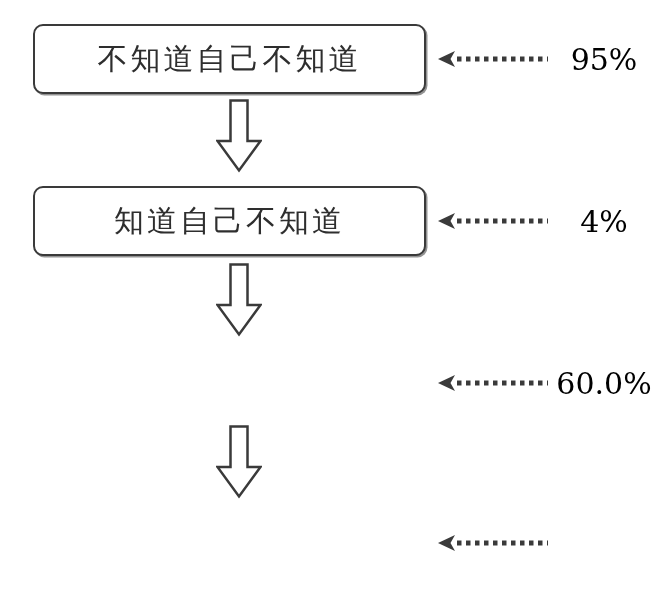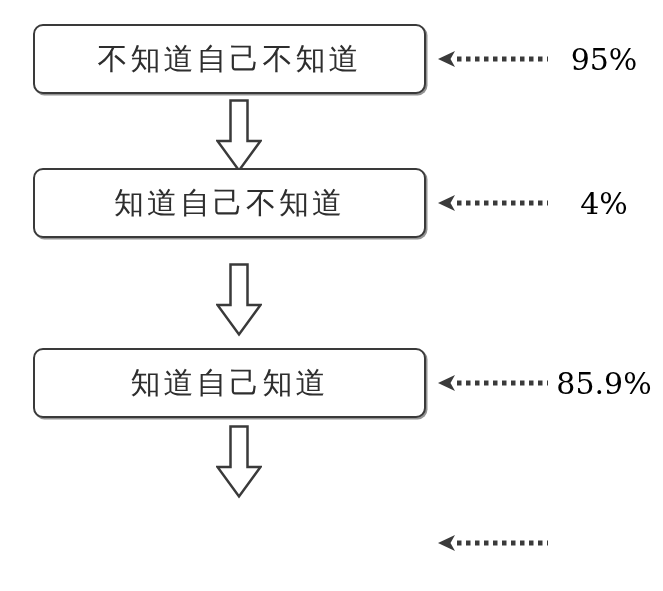--- a/index.html
+++ b/index.html
@@ -81,44 +81,41 @@
       <polygon points="0,10 17,2 12.5,10 17,18" fill="#3a3a3a"></polygon>
       <line x1="19" y1="10" x2="110" y2="10" stroke="#3a3a3a" stroke-width="5" stroke-dasharray="4.5 4.5"></line>
     </svg>
     <span class="pct">95%</span>
   </div>
 
   <svg class="down-arrow a1" width="46" height="74" viewBox="0 0 46 74">
     <polygon points="14.5,1.5 31.5,1.5 31.5,42 44.5,42 23,71.5 1.5,42 14.5,42" fill="#ffffff" stroke="#3a3a3a" stroke-width="2.5" stroke-linejoin="miter"></polygon>
   </svg>
 
-  <div class="flow-row" style="top:160px">
+  <div class="flow-row" style="top:178px">
     <div class="flow-box">
       <span class="box-label">知道自己不知道</span>
     </div>
     <svg class="dotted-arrow" width="112" height="20" viewBox="0 0 112 20">
       <polygon points="0,10 17,2 12.5,10 17,18" fill="#3a3a3a"></polygon>
       <line x1="19" y1="10" x2="110" y2="10" stroke="#3a3a3a" stroke-width="5" stroke-dasharray="4.5 4.5"></line>
     </svg>
     <span class="pct">4%</span>
   </div>
 
   <svg class="down-arrow a2" width="46" height="74" viewBox="0 0 46 74">
     <polygon points="14.5,1.5 31.5,1.5 31.5,42 44.5,42 23,71.5 1.5,42 14.5,42" fill="#ffffff" stroke="#3a3a3a" stroke-width="2.5" stroke-linejoin="miter"></polygon>
   </svg>
 
   <div class="flow-row" style="top:340px">
-    <div class="flow-box">
-      <span class="box-label">知道自己知道</span>
-    </div>
     <svg class="dotted-arrow" width="112" height="20" viewBox="0 0 112 20">
       <polygon points="0,10 17,2 12.5,10 17,18" fill="#3a3a3a"></polygon>
       <line x1="19" y1="10" x2="110" y2="10" stroke="#3a3a3a" stroke-width="5" stroke-dasharray="4.5 4.5"></line>
     </svg>
-    <span class="pct">85.9%</span>
+    <span class="pct">60.0%</span>
   </div>
 
   <svg class="down-arrow a3" width="46" height="74" viewBox="0 0 46 74">
     <polygon points="14.5,1.5 31.5,1.5 31.5,42 44.5,42 23,71.5 1.5,42 14.5,42" fill="#ffffff" stroke="#3a3a3a" stroke-width="2.5" stroke-linejoin="miter"></polygon>
   </svg>
 
   <div class="flow-row" style="top:500px">
     <svg class="dotted-arrow" width="112" height="20" viewBox="0 0 112 20">
       <polygon points="0,10 17,2 12.5,10 17,18" fill="#3a3a3a"></polygon>
       <line x1="19" y1="10" x2="110" y2="10" stroke="#3a3a3a" stroke-width="5" stroke-dasharray="4.5 4.5"></line>

